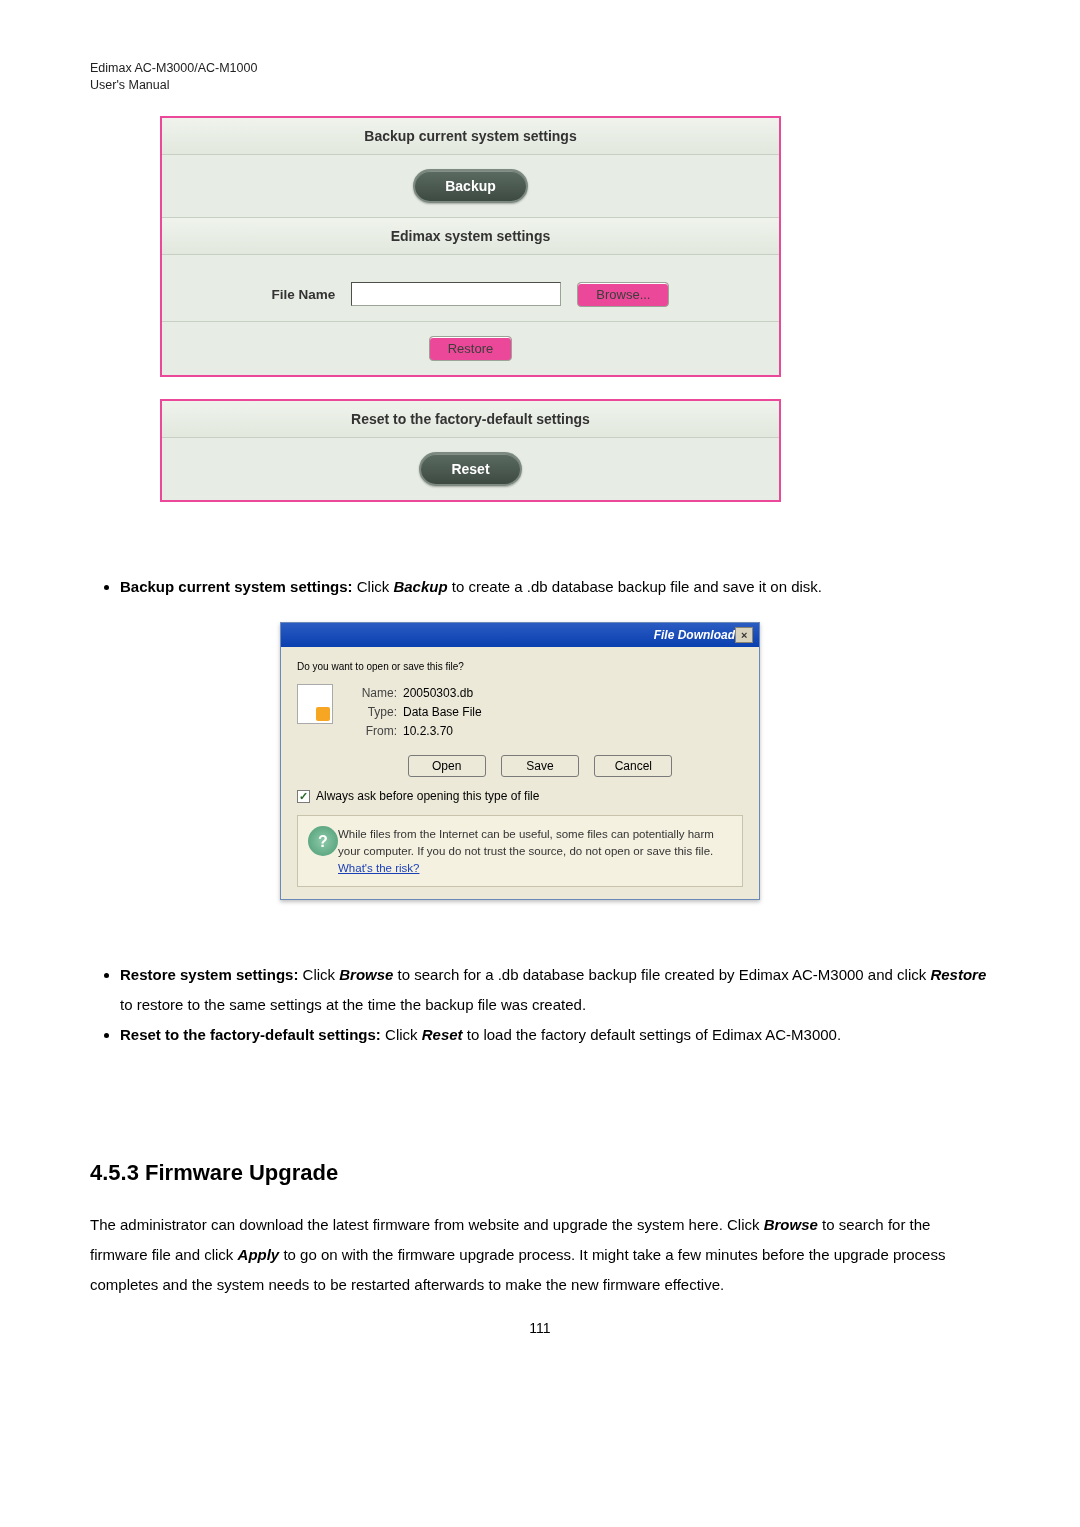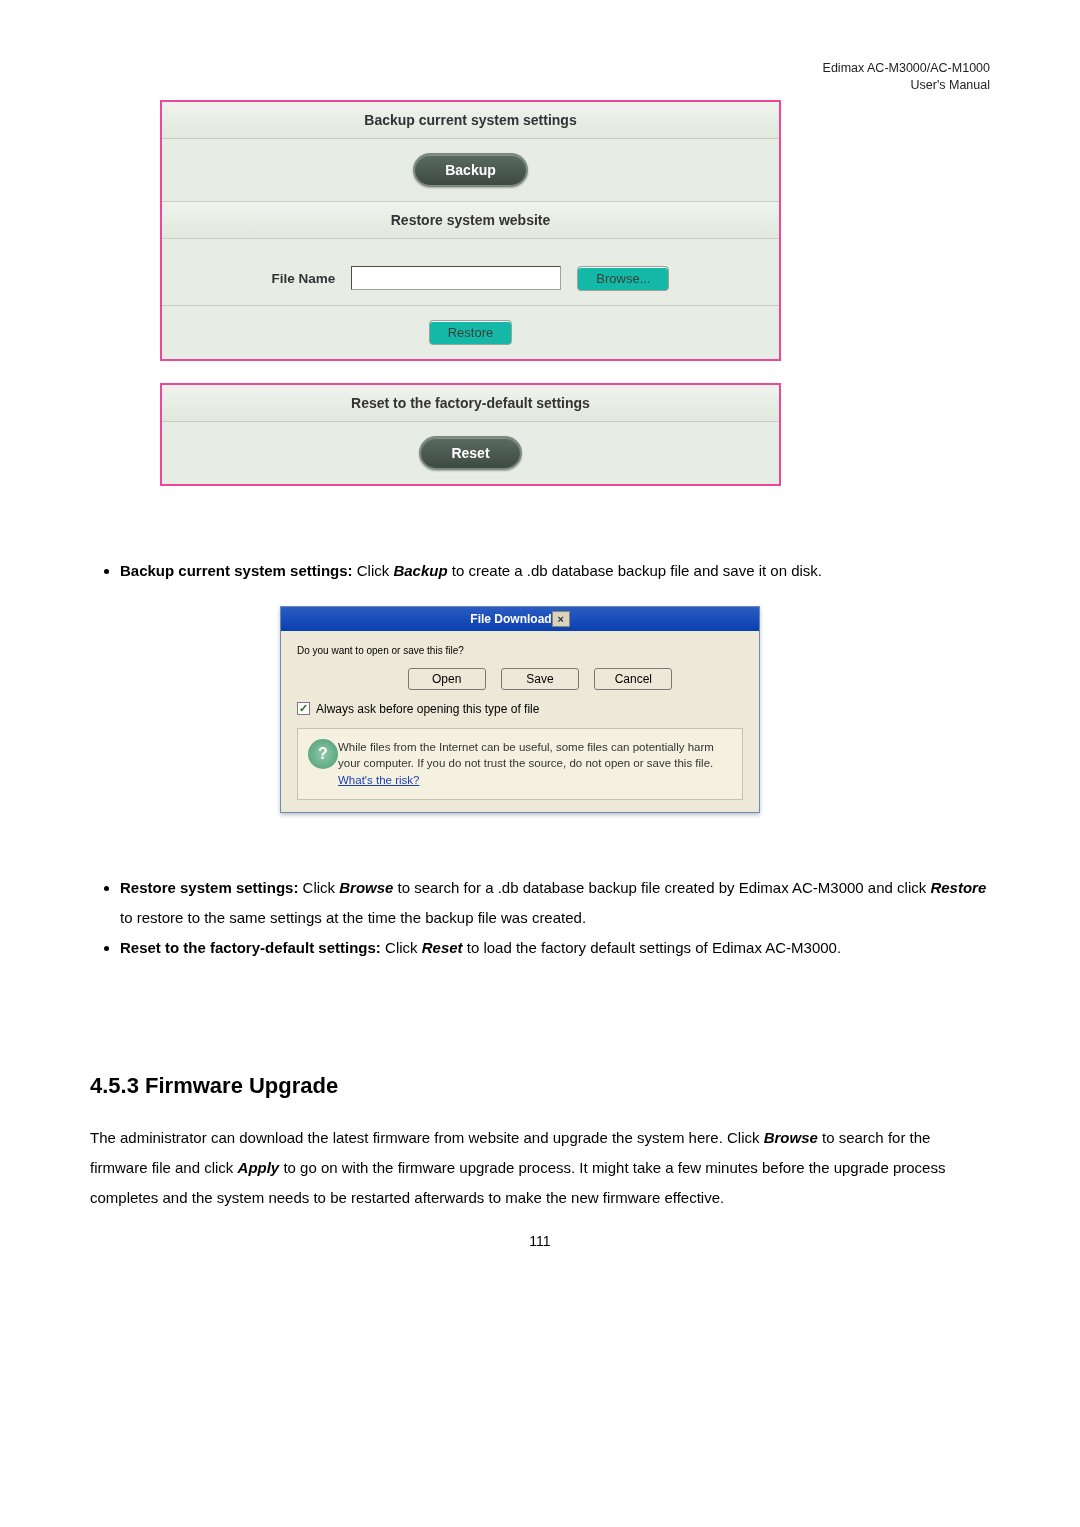--- a/index.html
+++ b/index.html
@@ -5,24 +5,24 @@
   * { box-sizing: border-box; margin: 0; padding: 0; }
   body {
     width: 1080px;
     background: #fff;
     font-family: Arial, Helvetica, sans-serif;
     font-size: 15px;
     color: #000;
     padding: 60px 90px 40px 90px;
   }
   .header-right {
-    text-align: right;
+    text-align: left;
     font-size: 12.5px;
     color: #222;
-    margin-bottom: 6px;
+    margin-bottom: 22px;
     line-height: 1.35;
   }
   
   .panel {
     border: 2px solid #ec4899;
     margin: 0 auto 30px 70px;
     width: 621px;
   }
   .panel-row {
     background: #e7ede4;
@@ -45,21 +45,21 @@
     color: #fff;
     font-weight: bold;
     font-size: 14px;
     padding: 7px 30px;
     border-radius: 22px;
     border: 2px solid #7d8a82;
     box-shadow: inset 0 1px 0 rgba(255,255,255,.25), 0 1px 2px rgba(0,0,0,.3);
   }
   .flat-btn {
     display: inline-block;
-    background: #14b8a6;
+    background: #ec4899;
     color: #3a3f3a;
     font-size: 13px;
     padding: 4px 18px;
     border: 1px solid #9aa597;
     border-radius: 4px;
     box-shadow: inset 0 1px 0 #fff;
   }
   .file-row { display: flex; justify-content: center; align-items: center; gap: 16px; margin-top: 13px; }
   .file-label { font-size: 13.5px; color: #333; font-weight: bold; }
   .file-input {
@@ -87,21 +87,21 @@
     font-family: Tahoma, Arial, sans-serif;
     font-size: 12px;
     box-shadow: 0 2px 4px rgba(0,0,0,.25);
     background: #ece9d8;
   }
   .dlg-titlebar {
     background: linear-gradient(#2b5cc2,#0a3fb0);
     color: #fff;
     font-weight: bold;
     padding: 4px 6px;
-    display: flex; justify-content: center; align-items: center;
+    display: flex; justify-content: flex-end; align-items: center; font-style: italic;
   }
   .dlg-close {
     width: 18px; height: 16px;
     background: #d9d2bd;
     border: 1px solid #8b8570;
     color: #333;
     font-size: 11px; font-weight: bold;
     text-align: center; line-height: 14px;
   }
   .dlg-body { padding: 14px 16px 12px 16px; }
@@ -189,21 +189,21 @@
 <div class="header-right">
   <span>Edimax  AC-M3000/AC-M1000</span><br>
   <span>User's  Manual</span>
 </div>
 
 <div class="panel">
   <div class="panel-row title">Backup current system settings</div>
   <div class="panel-row controls">
     <span class="pill-btn">Backup</span>
   </div>
-  <div class="panel-row title">Restore system website</div>
+  <div class="panel-row title">Edimax system settings</div>
   <div class="panel-row controls">
     <div class="file-row">
       <span class="file-label">File Name</span>
       <span class="file-input"></span>
       <span class="flat-btn">Browse...</span>
     </div>
   </div>
   <div class="panel-row controls last">
     <span class="flat-btn">Restore</span>
   </div>
@@ -222,20 +222,28 @@
   </li>
 </ul>
 
 <div class="dlg">
   <div class="dlg-titlebar">
     <span>File Download</span>
     <span class="dlg-close">×</span>
   </div>
   <div class="dlg-body">
     <div class="dlg-q">Do you want to open or save this file?</div>
+    <div class="dlg-info">
+      <div class="dlg-fileicon"></div>
+      <div class="dlg-kv">
+        <div><span class="lbl">Name:</span><span>20050303.db</span></div>
+        <div><span class="lbl">Type:</span><span>Data Base File</span></div>
+        <div><span class="lbl">From:</span><span>10.2.3.70</span></div>
+      </div>
+    </div>
     <div class="dlg-btns">
       <span class="dlg-btn">Open</span>
       <span class="dlg-btn">Save</span>
       <span class="dlg-btn">Cancel</span>
     </div>
     <div class="dlg-check">
       <span class="cb">✓</span>
       <span>Always ask before opening this type of file</span>
     </div>
     <div class="dlg-warnbox">

